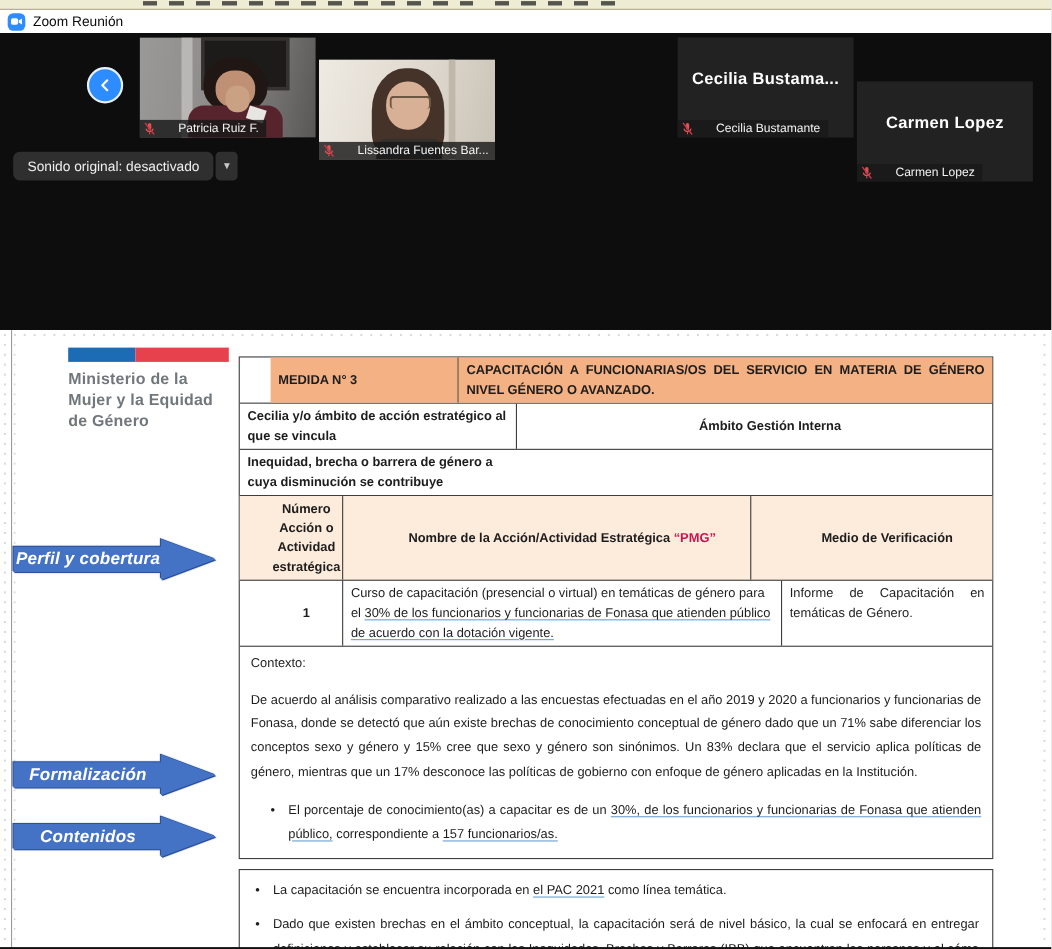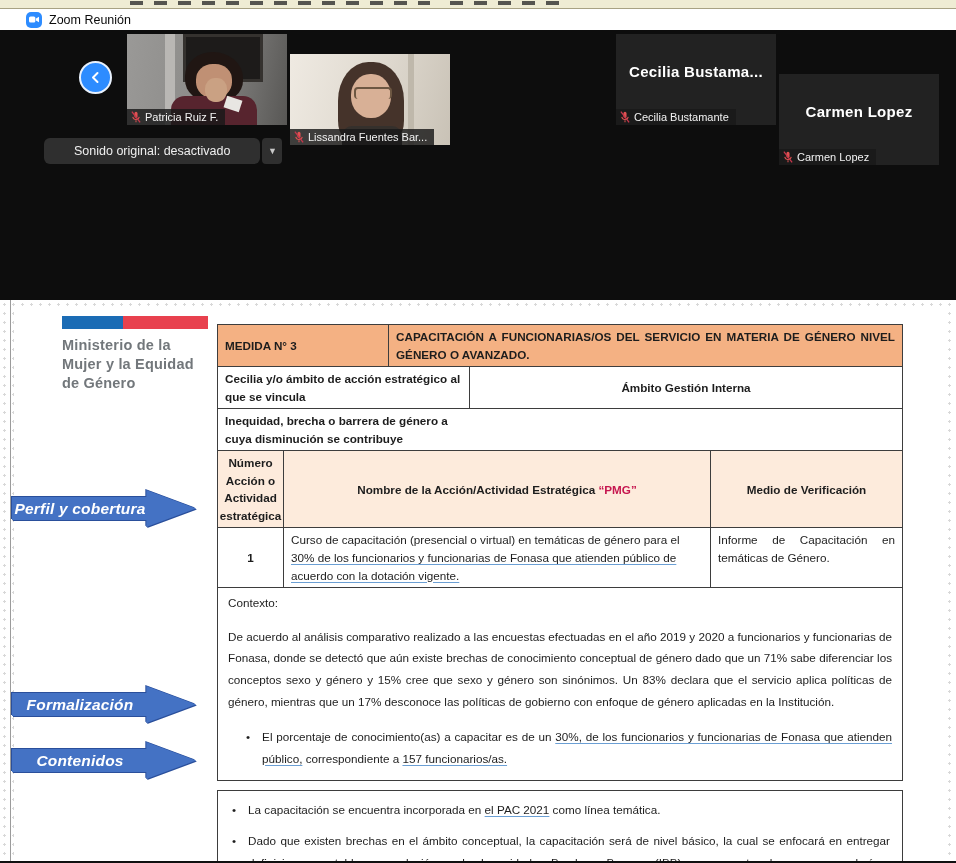--- a/index.html
+++ b/index.html
@@ -4,35 +4,35 @@
 <style>
   html,body{margin:0;padding:0;background:#cfcfcf;}
   .stage{position:relative;width:956px;height:863px;background:#ffffff;overflow:hidden;
          font-family:"Liberation Sans",sans-serif;-webkit-font-smoothing:antialiased;}
 
   
   .top-sliver{position:absolute;left:0;top:0;width:956px;height:8px;background:#efecd4;border-bottom:1px solid #a8a284;}
   .sliver-smudge{position:absolute;top:1px;height:4px;background:repeating-linear-gradient(90deg,#3a3a38 0 13px,transparent 13px 24px);opacity:.85;}
 
   
-  .titlebar{position:absolute;left:0;top:9px;width:956px;height:21px;background:#ffffff;display:flex;align-items:center;gap:7px;padding-left:26px;box-sizing:border-box;}
+  .titlebar{position:absolute;left:0;top:9px;width:956px;height:21px;background:#ffffff;display:flex;align-items:center;gap:7px;padding-left:7px;box-sizing:border-box;}
   .zoom-app-icon{width:16px;height:16px;border-radius:5px;background:#2D8CFF;display:flex;align-items:center;justify-content:center;flex:0 0 auto;}
   .titlebar-text{font-size:12.5px;color:#0b0b0b;}
 
   
   .video-area{position:absolute;left:0;top:30px;width:956px;height:270px;background:#0d0d0d;}
 
   .back-btn{position:absolute;left:79px;top:31px;width:33px;height:33px;border-radius:50%;
             background:#2D8CFF;border:2px solid #e8f1fd;box-sizing:border-box;
             display:flex;align-items:center;justify-content:center;cursor:pointer;}
 
   .tile{position:absolute;top:4px;width:160px;height:91px;background:#222222;overflow:hidden;}
   .tile-center-name{position:absolute;left:0;right:0;top:0;bottom:16px;display:flex;align-items:center;justify-content:center;
                     color:#ffffff;font-weight:bold;font-size:15px;letter-spacing:.3px;white-space:nowrap;}
-  .name-tag{position:absolute;left:0;bottom:0;display:flex;align-items:center;gap:3px;
+  .name-tag{position:absolute;left:0;bottom:0;display:flex;align-items:center;gap:20px;
             background:rgba(24,24,24,.82);color:#f2f2f2;font-size:11px;padding:2px 7px 2px 3px;max-width:158px;white-space:nowrap;}
 
   
   .art{position:absolute;inset:0;}
   .art div{position:absolute;}
   .p1-wall{inset:0;background:linear-gradient(100deg,#9a9997 0%,#8d8c8a 45%,#6f6e6c 78%,#585755 100%);}
   .p1-frame{left:56px;top:0;width:74px;height:42px;background:#1d1b1a;border:3px solid #35322f;}
   .p1-strip{left:38px;top:0;width:10px;height:91px;background:#b9b7b4;}
   .p1-hair{left:58px;top:18px;width:58px;height:50px;border-radius:48% 52% 42% 44%;background:#201613;}
   .p1-face{left:69px;top:30px;width:36px;height:34px;border-radius:46%;background:#c09074;}
@@ -41,21 +41,21 @@
   .p1-collar{left:98px;top:64px;width:16px;height:12px;background:#e8e6e2;transform:rotate(18deg);}
   .p2-wall{inset:0;background:linear-gradient(105deg,#efeae2 0%,#ded8ce 55%,#c9c2b6 100%);}
   .p2-door{left:118px;top:0;width:6px;height:91px;background:#bfb8ab;}
   .p2-hair{left:48px;top:8px;width:66px;height:84px;border-radius:46% 46% 30% 30%;background:#45332a;}
   .p2-face{left:61px;top:20px;width:40px;height:44px;border-radius:48%;background:#d8b096;}
   .p2-glasses{left:64px;top:33px;width:34px;height:10px;border-top:2px solid #6d5742;border-left:2px solid #6d5742;border-right:2px solid #6d5742;border-radius:4px;}
   .p2-body{left:52px;top:72px;width:60px;height:19px;border-radius:10px 10px 0 0;background:#35302c;}
 
   .sound-btn-wrap{position:absolute;left:12px;top:108px;display:flex;gap:2px;}
   .sound-btn{height:26px;background:#2f2f2f;color:#efefef;font-size:12.5px;display:flex;align-items:center;
-             padding:0 30px;border-radius:6px;cursor:pointer;margin-left:32px;}
+             padding:0 13px;border-radius:6px;cursor:pointer;}
   .sound-caret{width:20px;height:26px;background:#2f2f2f;border-radius:4px;color:#c9c9c9;font-size:9px;
                display:flex;align-items:center;justify-content:center;cursor:pointer;}
 
   
   .share-area{position:absolute;left:0;top:300px;width:956px;height:561px;background:#ffffff;
               background-image:radial-gradient(#d8d8d8 1px,transparent 1.3px);background-size:9px 9px;}
   .page{position:absolute;left:14px;top:11px;width:930px;height:550px;background:#ffffff;}
   .page-edge{position:absolute;left:10px;top:0;width:1px;height:561px;background:#9b9b9b;}
 
   .gov-flag{position:absolute;left:62px;top:16px;width:146px;height:13px;display:flex;}
@@ -65,21 +65,21 @@
 
   
   .doc{position:absolute;left:217px;top:24px;width:686px;color:#1d1d1d;font-size:11.7px;}
   .tbl{border:1.2px solid #3d3d3d;box-sizing:border-box;background:#fff;}
   .trow{display:flex;border-bottom:1.2px solid #3d3d3d;box-sizing:border-box;}
   .cell{box-sizing:border-box;padding:3px 7px;border-right:1.2px solid #3d3d3d;line-height:1.5;}
   .cell:last-child{border-right:none;}
   .salmon{background:#F4B183;}
   .peach{background:#FDEBDC;}
   .bold{font-weight:bold;}
-  .vcenter{display:flex;align-items:center;}
+  .vcenter{display:flex;align-items:center;margin-left:28px;}
   .hcenter{justify-content:center;text-align:center;}
   .just{text-align:justify;}
   .w-medida{width:171px;}
   .w-label{width:252px;}
   .w-num{width:66px;}
   .w-verif{width:191px;}
   .flex1{flex:1;}
   .u{text-decoration:underline;text-decoration-color:#6b9fd4;text-underline-offset:2px;}
   .pmg{color:#c6164f;}
   .ctx{padding:6px 10px 10px 10px;line-height:1.5;}

